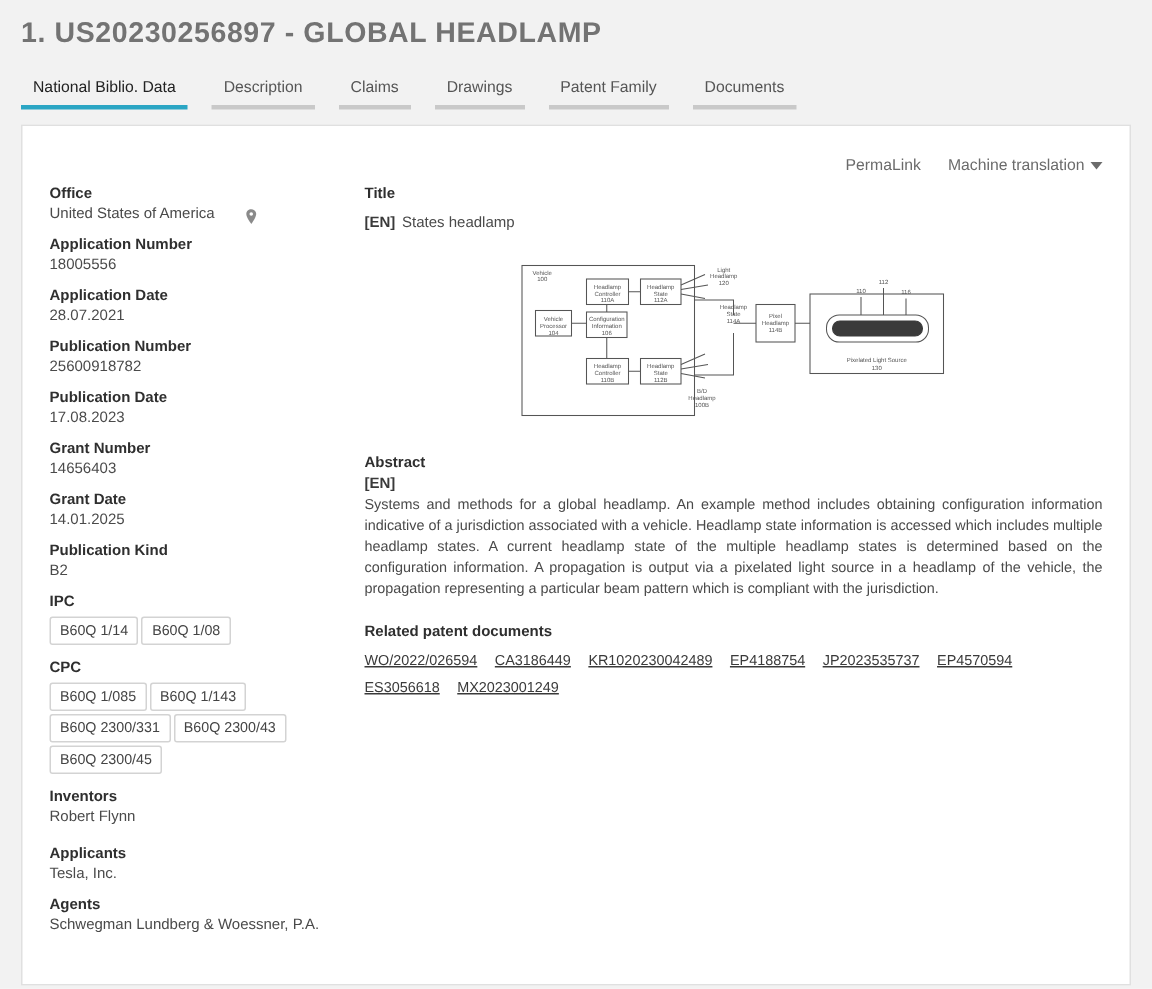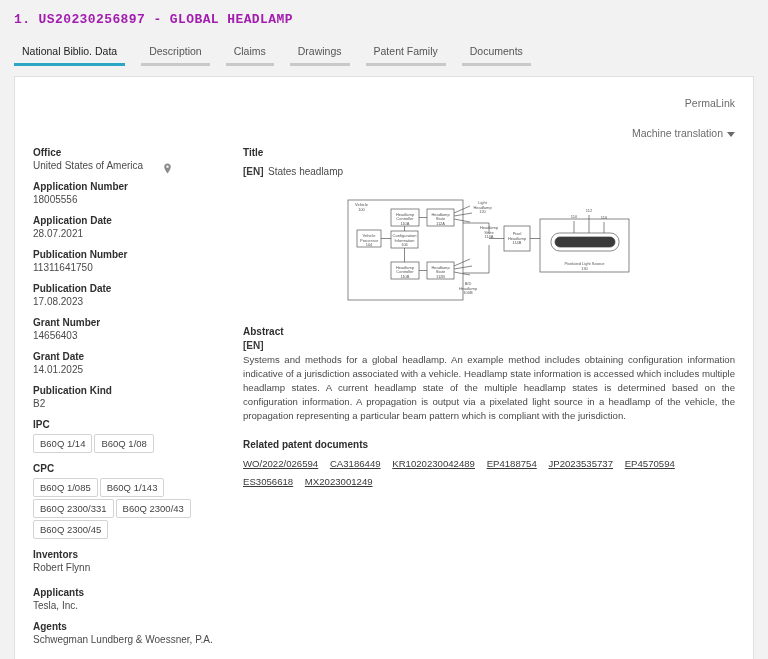--- a/index.html
+++ b/index.html
@@ -16,26 +16,26 @@
     width: 768px;
     min-height: 659px;
     background: #f2f2f2;
     padding: 0;
     position: relative;
   }
   .title-bar {
     padding: 12px 14px 4px 14px;
   }
   .doc-title {
-    font-size: 13px;
+    font-size: 19px;
     font-weight: bold;
     letter-spacing: 0.4px;
-    color: #a21caf;
+    color: #737373;
     text-transform: uppercase;
-    font-family: Liberation Mono, monospace;
+    font-family: Liberation Sans, sans-serif;
   }
   .tabs {
     display: flex;
     align-items: flex-end;
     padding: 0 14px;
     margin-top: 12px;
     gap: 16px;
   }
   .tab {
     font-size: 10.5px;
@@ -52,26 +52,25 @@
   .card {
     margin: 10px 14px 0 14px;
     background: #fff;
     border: 1px solid #e0e0e0;
     min-height: 550px;
     position: relative;
   }
   .card-top {
     display: flex;
     justify-content: flex-end;
-    align-items: flex-end;
+    align-items: center;
     gap: 18px;
     padding: 20px 18px 8px 0;
     font-size: 10.5px;
     color: #6b6b6b;
-    flex-direction: column;
   }
   .card-top .link { cursor: pointer; }
   .caret {
     display: inline-block;
     margin-left: 4px;
     border-left: 4px solid transparent;
     border-right: 4px solid transparent;
     border-top: 5px solid #6b6b6b;
     vertical-align: middle;
   }
@@ -218,21 +217,21 @@
           <div class="field-value">18005556</div>
         </div>
 
         <div class="field">
           <div class="field-label">Application Date</div>
           <div class="field-value">28.07.2021</div>
         </div>
 
         <div class="field">
           <div class="field-label">Publication Number</div>
-          <div class="field-value">11311641750</div>
+          <div class="field-value">25600918782</div>
         </div>
 
         <div class="field">
           <div class="field-label">Publication Date</div>
           <div class="field-value">17.08.2023</div>
         </div>
 
         <div class="field">
           <div class="field-label">Grant Number</div>
           <div class="field-value">14656403</div>

